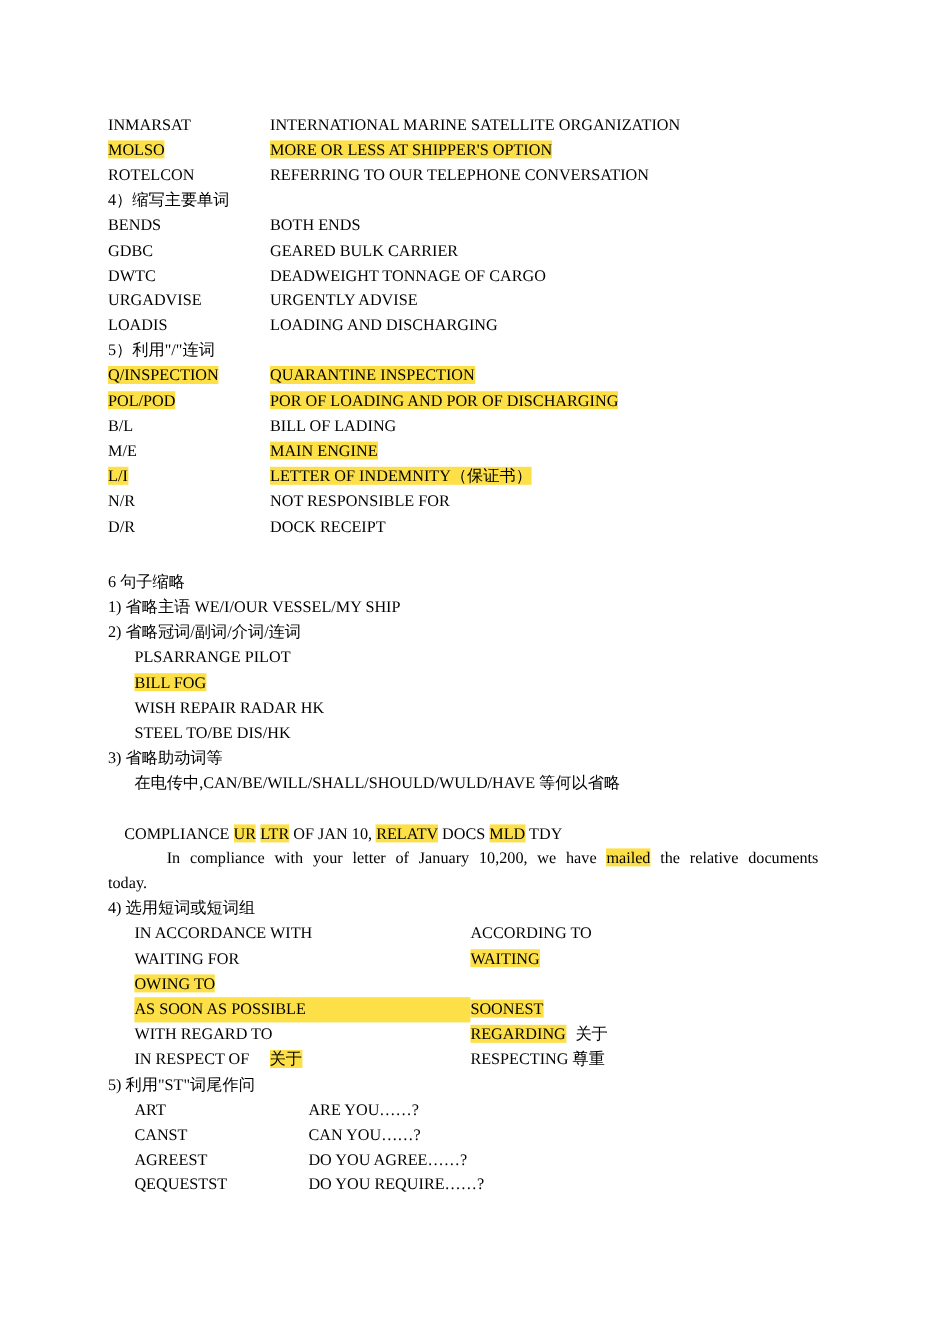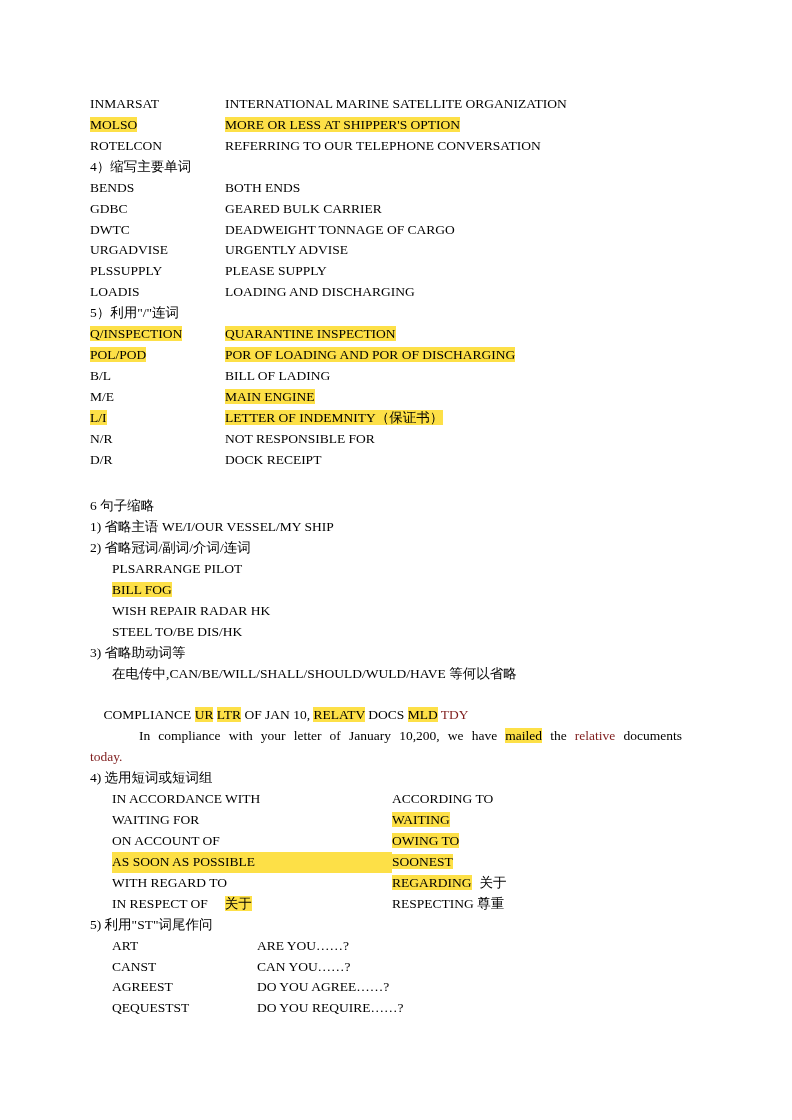--- a/index.html
+++ b/index.html
@@ -27,21 +27,21 @@
     display: inline-block;
   }
   .col-def {
     flex: 1;
     display: inline-block;
   }
   .hl {
     background: #fde047;
   }
   .red {
-    color: #7f1d1d;
+    color: #000000;
   }
   .indent {
     padding-left: 22px;
   }
   .n-line { margin: 0; }
   .sec6 { margin-top: 1.9em; }
   .sp-left { display:inline-block; }
   .pair-row { display:flex; }
   .pair-left { width:280px; flex-shrink:0; }
   .pair-right { }
@@ -76,24 +76,20 @@
       <span class="col-abbr"><span>GDBC</span></span>
       <span class="col-def"><span>GEARED BULK CARRIER</span></span>
     </div>
   <div class="row">
       <span class="col-abbr"><span>DWTC</span></span>
       <span class="col-def"><span> DEADWEIGHT TONNAGE OF CARGO</span></span>
     </div>
   <div class="row">
       <span class="col-abbr"><span>URGADVISE</span></span>
       <span class="col-def"><span>URGENTLY ADVISE</span></span>
-    </div>
-  <div class="row">
-      <span class="col-abbr"><span>PLSSUPPLY</span></span>
-      <span class="col-def"><span> PLEASE SUPPLY</span></span>
     </div>
   <div class="row">
       <span class="col-abbr"><span>LOADIS</span></span>
       <span class="col-def"><span>LOADING AND DISCHARGING</span></span>
     </div>
 
   <div class="n-line">5）利用"/"连词</div>
 
   <div class="row">
       <span class="col-abbr"><span class="hl">Q/INSPECTION</span></span>
@@ -147,21 +143,20 @@
     <div class="indent">
       <div class="pair-row">
         <span class="pair-left"><span>IN ACCORDANCE WITH</span></span>
         <span class="pair-right"><span>ACCORDING TO</span></span>
       </div>
       <div class="pair-row">
         <span class="pair-left"><span>WAITING FOR</span></span>
         <span class="pair-right"><span class="hl">WAITING</span></span>
       </div>
       <div class="pair-row">
-        <span class="pair-left"><span>ON ACCOUNT OF</span></span>
         <span class="pair-right"><span class="hl">OWING TO</span></span>
       </div>
       <div class="pair-row">
         <span class="pair-left hl"><span>AS SOON AS POSSIBLE</span></span>
         <span class="pair-right"><span class="hl">SOONEST</span></span>
       </div>
       <div class="pair-row">
         <span class="pair-left"><span>WITH REGARD TO</span></span>
         <span class="pair-right"><span class="hl">REGARDING</span><span class="ml-8">关于</span></span>
       </div>

